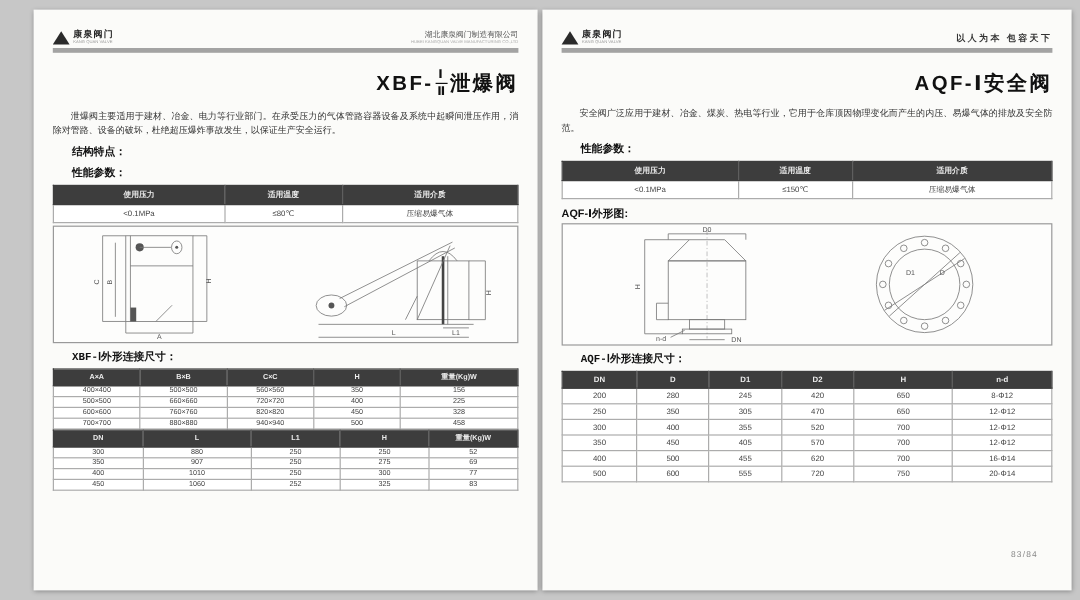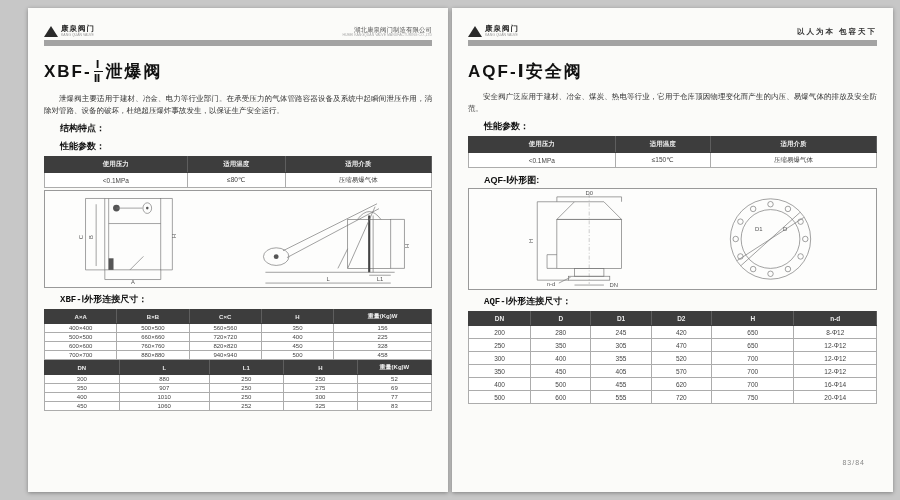--- a/index.html
+++ b/index.html
@@ -11,33 +11,33 @@
   .page{
     position:absolute;top:8px;height:484px;background:#fbfbf9;
     box-shadow:0 1px 4px rgba(0,0,0,.35);
     padding:9px 16px;box-sizing:border-box;overflow:hidden;
   }
   #left-page{left:28px;width:420px;}
   #right-page{left:452px;width:441px;}
 
   .page-header{
     display:flex;justify-content:space-between;align-items:flex-end;
-    border-bottom:6px solid #a3a3a3;padding-bottom:3px;height:20px;
+    border-bottom:4px solid #a3a3a3;padding-bottom:3px;height:20px;
   }
   .logo{display:flex;align-items:center;gap:3px;}
   .logo-tri{width:0;height:0;border-left:7px solid transparent;border-right:7px solid transparent;border-bottom:11px solid #2a2a2a;}
   .logo-text-cn{font-size:7.5px;font-weight:bold;color:#222;letter-spacing:1px;line-height:1;}
   .logo-text-en{font-size:3.5px;color:#999;line-height:1;margin-top:1px;}
   .company{text-align:right;}
   .company-cn{font-size:6.5px;color:#555;line-height:1.2;}
   .company-en{font-size:3.5px;color:#aaa;line-height:1;}
   .slogan{font-size:7.5px;color:#333;font-weight:bold;letter-spacing:2px;}
 
   .doc-title{
-    text-align:left;margin:14px 0 8px;font-size:17px;font-weight:bold;color:#111;
+    text-align:right;margin:14px 0 8px;font-size:17px;font-weight:bold;color:#111;
     letter-spacing:2px;
   }
   .frac{display:inline-flex;flex-direction:column;vertical-align:middle;font-size:10px;line-height:1.1;margin:0 2px;position:relative;top:-1px;}
   .frac-top{border-bottom:1.5px solid #111;padding:0 2px 1px;}
   .frac-bot{padding-top:1px;}
 
   .para{font-size:7.5px;line-height:1.6;color:#333;text-align:justify;text-indent:2em;margin:3px 0;}
   .section-h{font-size:9px;font-weight:bold;color:#111;margin:5px 16px 3px;font-family:Liberation Mono, monospace;}
 
   table{width:100%;border-collapse:collapse;table-layout:fixed;}
@@ -54,21 +54,21 @@
   .t-dims2 th:nth-child(2),.t-dims2 td:nth-child(2){width:22%;}
   .t-paramsR th:nth-child(1),.t-paramsR td:nth-child(1){width:36%;}
   .t-paramsR th:nth-child(2),.t-paramsR td:nth-child(2){width:23%;}
   .t-paramsR th:nth-child(3),.t-paramsR td:nth-child(3){width:41%;}
   .t-dimsR th:nth-child(1),.t-dimsR td:nth-child(1){width:14%;}
   .t-dimsR th:nth-child(5),.t-dimsR td:nth-child(5){width:19%;}
   .t-dimsR th:nth-child(6),.t-dimsR td:nth-child(6){width:19%;}
   .t-dimsR td{padding:2.5px 2px;}
 
   .drawing-captions{position:relative;height:12px;margin-top:6px;}
-  .drawing-captions .cap1{position:absolute;left:16px;}
+  .drawing-captions .cap1{position:absolute;left:0;}
   .drawing-captions .cap2{position:absolute;left:45%;}
   .cap{font-size:9px;font-weight:bold;color:#111;}
   .drawing-box{border:1px solid #999;background:#fdfdfc;display:flex;align-items:center;margin-top:2px;}
   #left-drawing-box{height:96px;}
   #right-drawing-box{height:100px;}
   svg{display:block;}
   .dline{stroke:#777;stroke-width:.7;fill:none;}
   .dthick{stroke:#444;stroke-width:2.2;fill:none;}
   .dfill{fill:#555;stroke:none;}
   .dimtxt{font-size:6px;fill:#555;}

